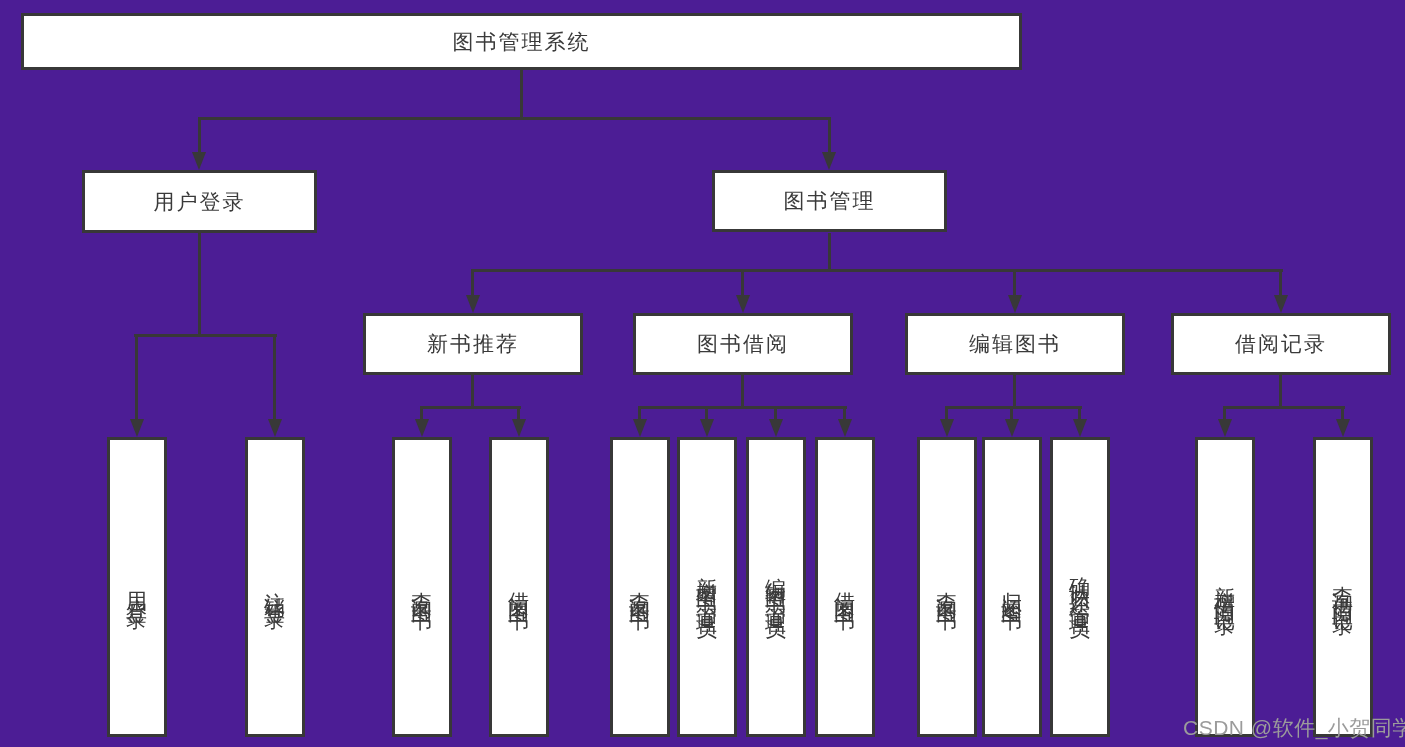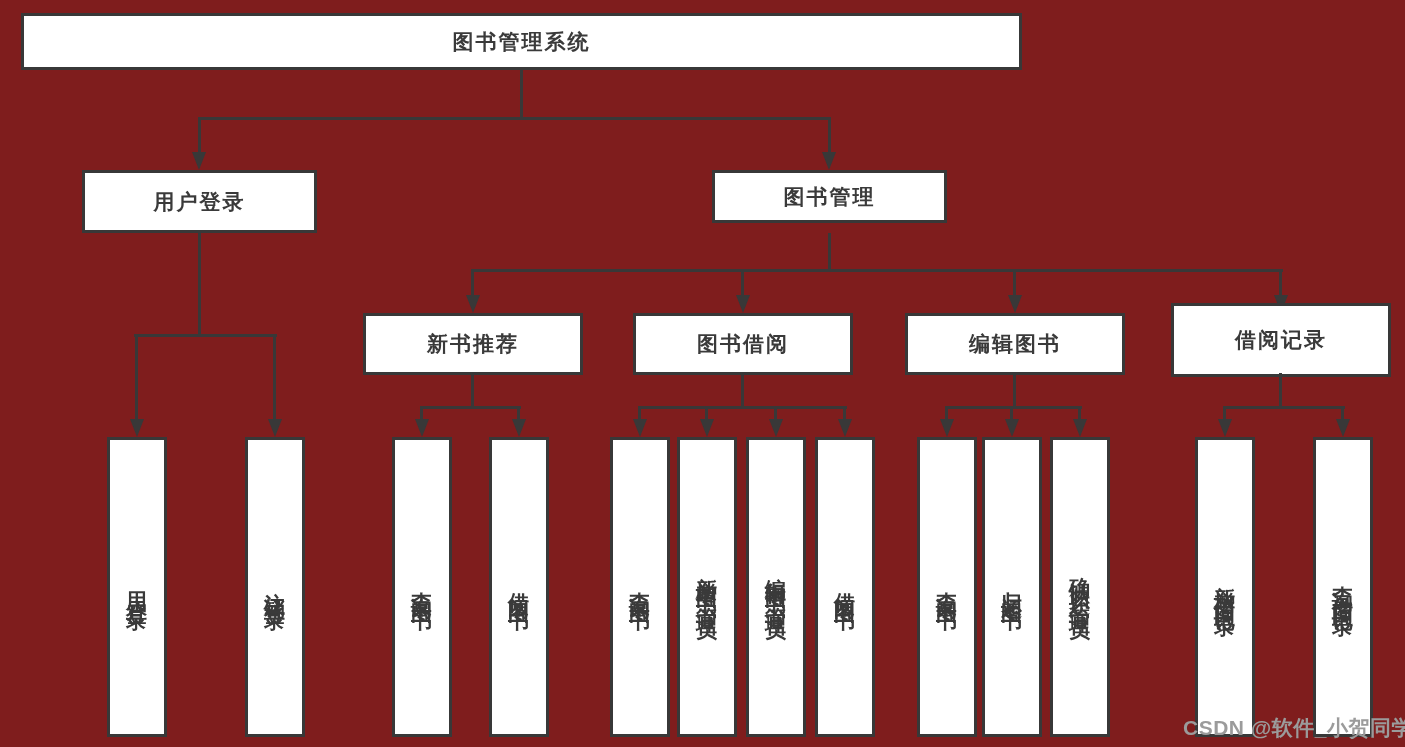--- a/index.html
+++ b/index.html
@@ -1,19 +1,18 @@
 <!DOCTYPE html>
 <html><head>
 <meta charset="utf-8">
 <style>
   html,body{margin:0;padding:0;background:#ffffff;}
   #canvas{
-    position:relative;width:1405px;height:747px;background:#7f1d1d;overflow:hidden;
+    position:relative;width:1405px;height:747px;background:#4c1d95;overflow:hidden;
     font-family:"Liberation Sans","DejaVu Sans",sans-serif;
-    font-weight:bold;
   }
   .box{
     position:absolute;box-sizing:border-box;border:3px solid #383838;background:#ffffff;
     display:flex;align-items:center;justify-content:center;color:#3a3a3a;
   }
   .box.h{font-size:21px;letter-spacing:2px;}
   .leaf{width:60px;height:300px;top:437px;}
   .vtext{
     writing-mode:vertical-rl;text-orientation:mixed;
     font-size:21px;letter-spacing:6px;color:#3a3a3a;line-height:1;
@@ -38,21 +37,21 @@
   <div class="box h" style="left:21px;top:13px;width:1001px;height:57px">图书管理系统</div>
 
   <div class="vl" style="left:520px;top:70px;height:48px"></div>
   <div class="hl" style="left:198px;top:117px;width:633px"></div>
   <div class="vl" style="left:198px;top:117px;height:35px"></div>
   <div class="ar" style="left:192px;top:152px"></div>
   <div class="vl" style="left:828px;top:117px;height:35px"></div>
   <div class="ar" style="left:822px;top:152px"></div>
 
   <div class="box h" style="left:82px;top:170px;width:235px;height:63px">用户登录</div>
-  <div class="box h" style="left:712px;top:170px;width:235px;height:53px">图书管理</div>
+  <div class="box h" style="left:712px;top:170px;width:235px;height:62px">图书管理</div>
 
   <div class="vl" style="left:198px;top:233px;height:101px"></div>
   <div class="hl" style="left:134px;top:334px;width:143px"></div>
   <div class="vl" style="left:135px;top:334px;height:85px"></div>
   <div class="ar" style="left:130px;top:419px"></div>
   <div class="vl" style="left:273px;top:334px;height:85px"></div>
   <div class="ar" style="left:268px;top:419px"></div>
 
   <div class="vl" style="left:828px;top:233px;height:39px"></div>
   <div class="hl" style="left:471px;top:269px;width:812px"></div>
@@ -61,21 +60,21 @@
   <div class="vl" style="left:741px;top:269px;height:26px"></div>
   <div class="ar" style="left:736px;top:295px"></div>
   <div class="vl" style="left:1013px;top:269px;height:26px"></div>
   <div class="ar" style="left:1008px;top:295px"></div>
   <div class="vl" style="left:1279px;top:269px;height:26px"></div>
   <div class="ar" style="left:1274px;top:295px"></div>
 
   <div class="box h" style="left:363px;top:313px;width:220px;height:62px">新书推荐</div>
   <div class="box h" style="left:633px;top:313px;width:220px;height:62px">图书借阅</div>
   <div class="box h" style="left:905px;top:313px;width:220px;height:62px">编辑图书</div>
-  <div class="box h" style="left:1171px;top:303px;width:220px;height:74px">借阅记录</div>
+  <div class="box h" style="left:1171px;top:313px;width:220px;height:62px">借阅记录</div>
 
   <div class="vl" style="left:471px;top:373px;height:36px"></div>
   <div class="hl" style="left:420px;top:406px;width:101px"></div>
   <div class="vl" style="left:420px;top:406px;height:13px"></div>
   <div class="ar" style="left:415px;top:419px"></div>
   <div class="vl" style="left:517px;top:406px;height:13px"></div>
   <div class="ar" style="left:512px;top:419px"></div>
 
   <div class="vl" style="left:741px;top:373px;height:36px"></div>
   <div class="hl" style="left:638px;top:406px;width:209px"></div>

